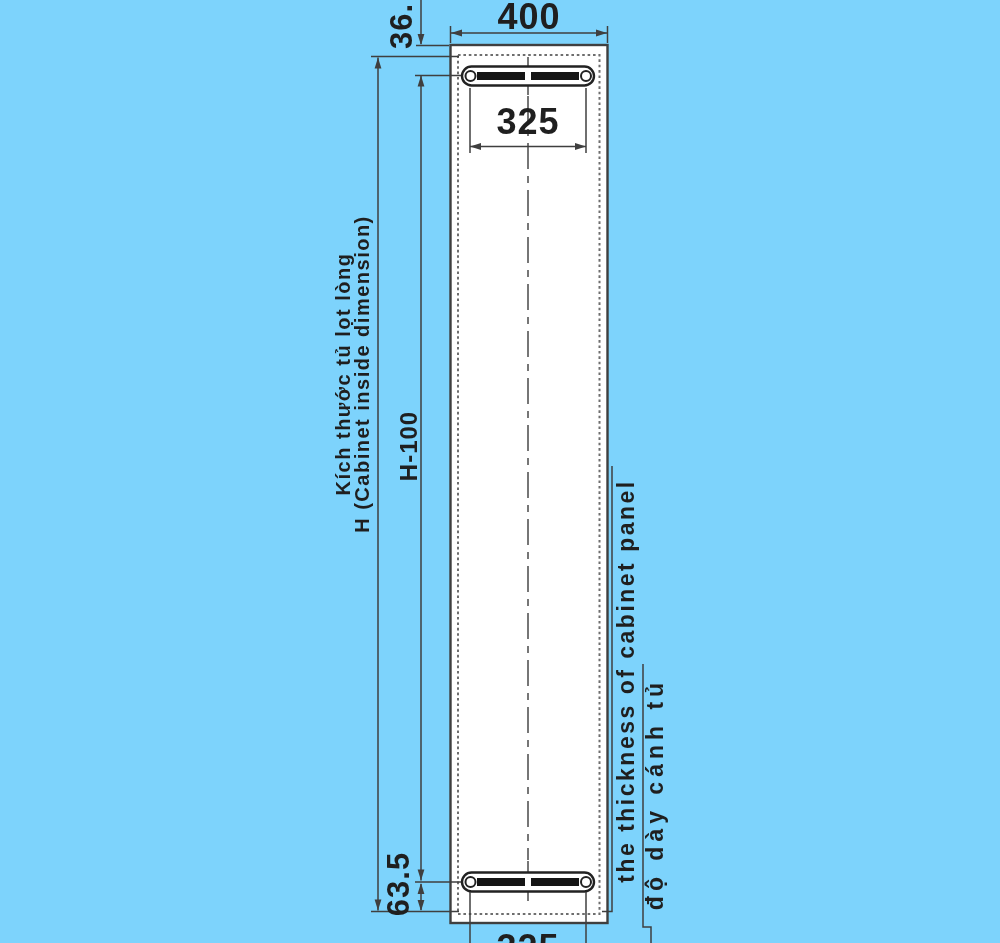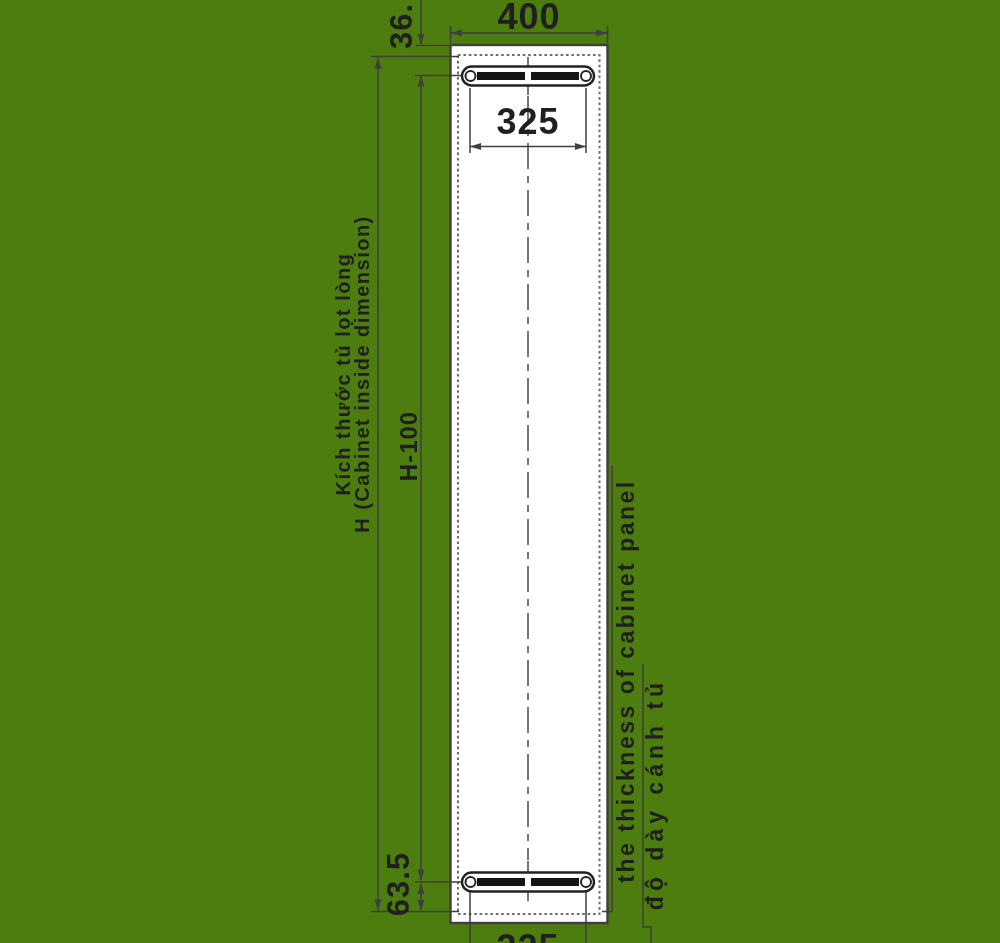--- a/index.html
+++ b/index.html
@@ -1,17 +1,17 @@
 <!DOCTYPE html>
 <html><head>
 <meta charset="utf-8">
 <style>
   html,body{margin:0;padding:0;background:#ffffff;}
   .stage{
-    position:relative;width:1000px;height:943px;background:#4d7c0f;
+    position:relative;width:1000px;height:943px;background:#7dd3fc;
     overflow:hidden;font-family:"Liberation Sans", sans-serif;color:#1f1f1f;
   }
   .stage svg{position:absolute;left:0;top:0;}
   .t{
     position:absolute;font-weight:bold;color:#1f1f1f;white-space:nowrap;
     text-align:center;line-height:1.0;
   }
   .rot{transform:rotate(-90deg);transform-origin:center center;}
   .dim-big{font-size:36px;letter-spacing:1px;}
   .dim-med{font-size:31px;letter-spacing:1px;}

